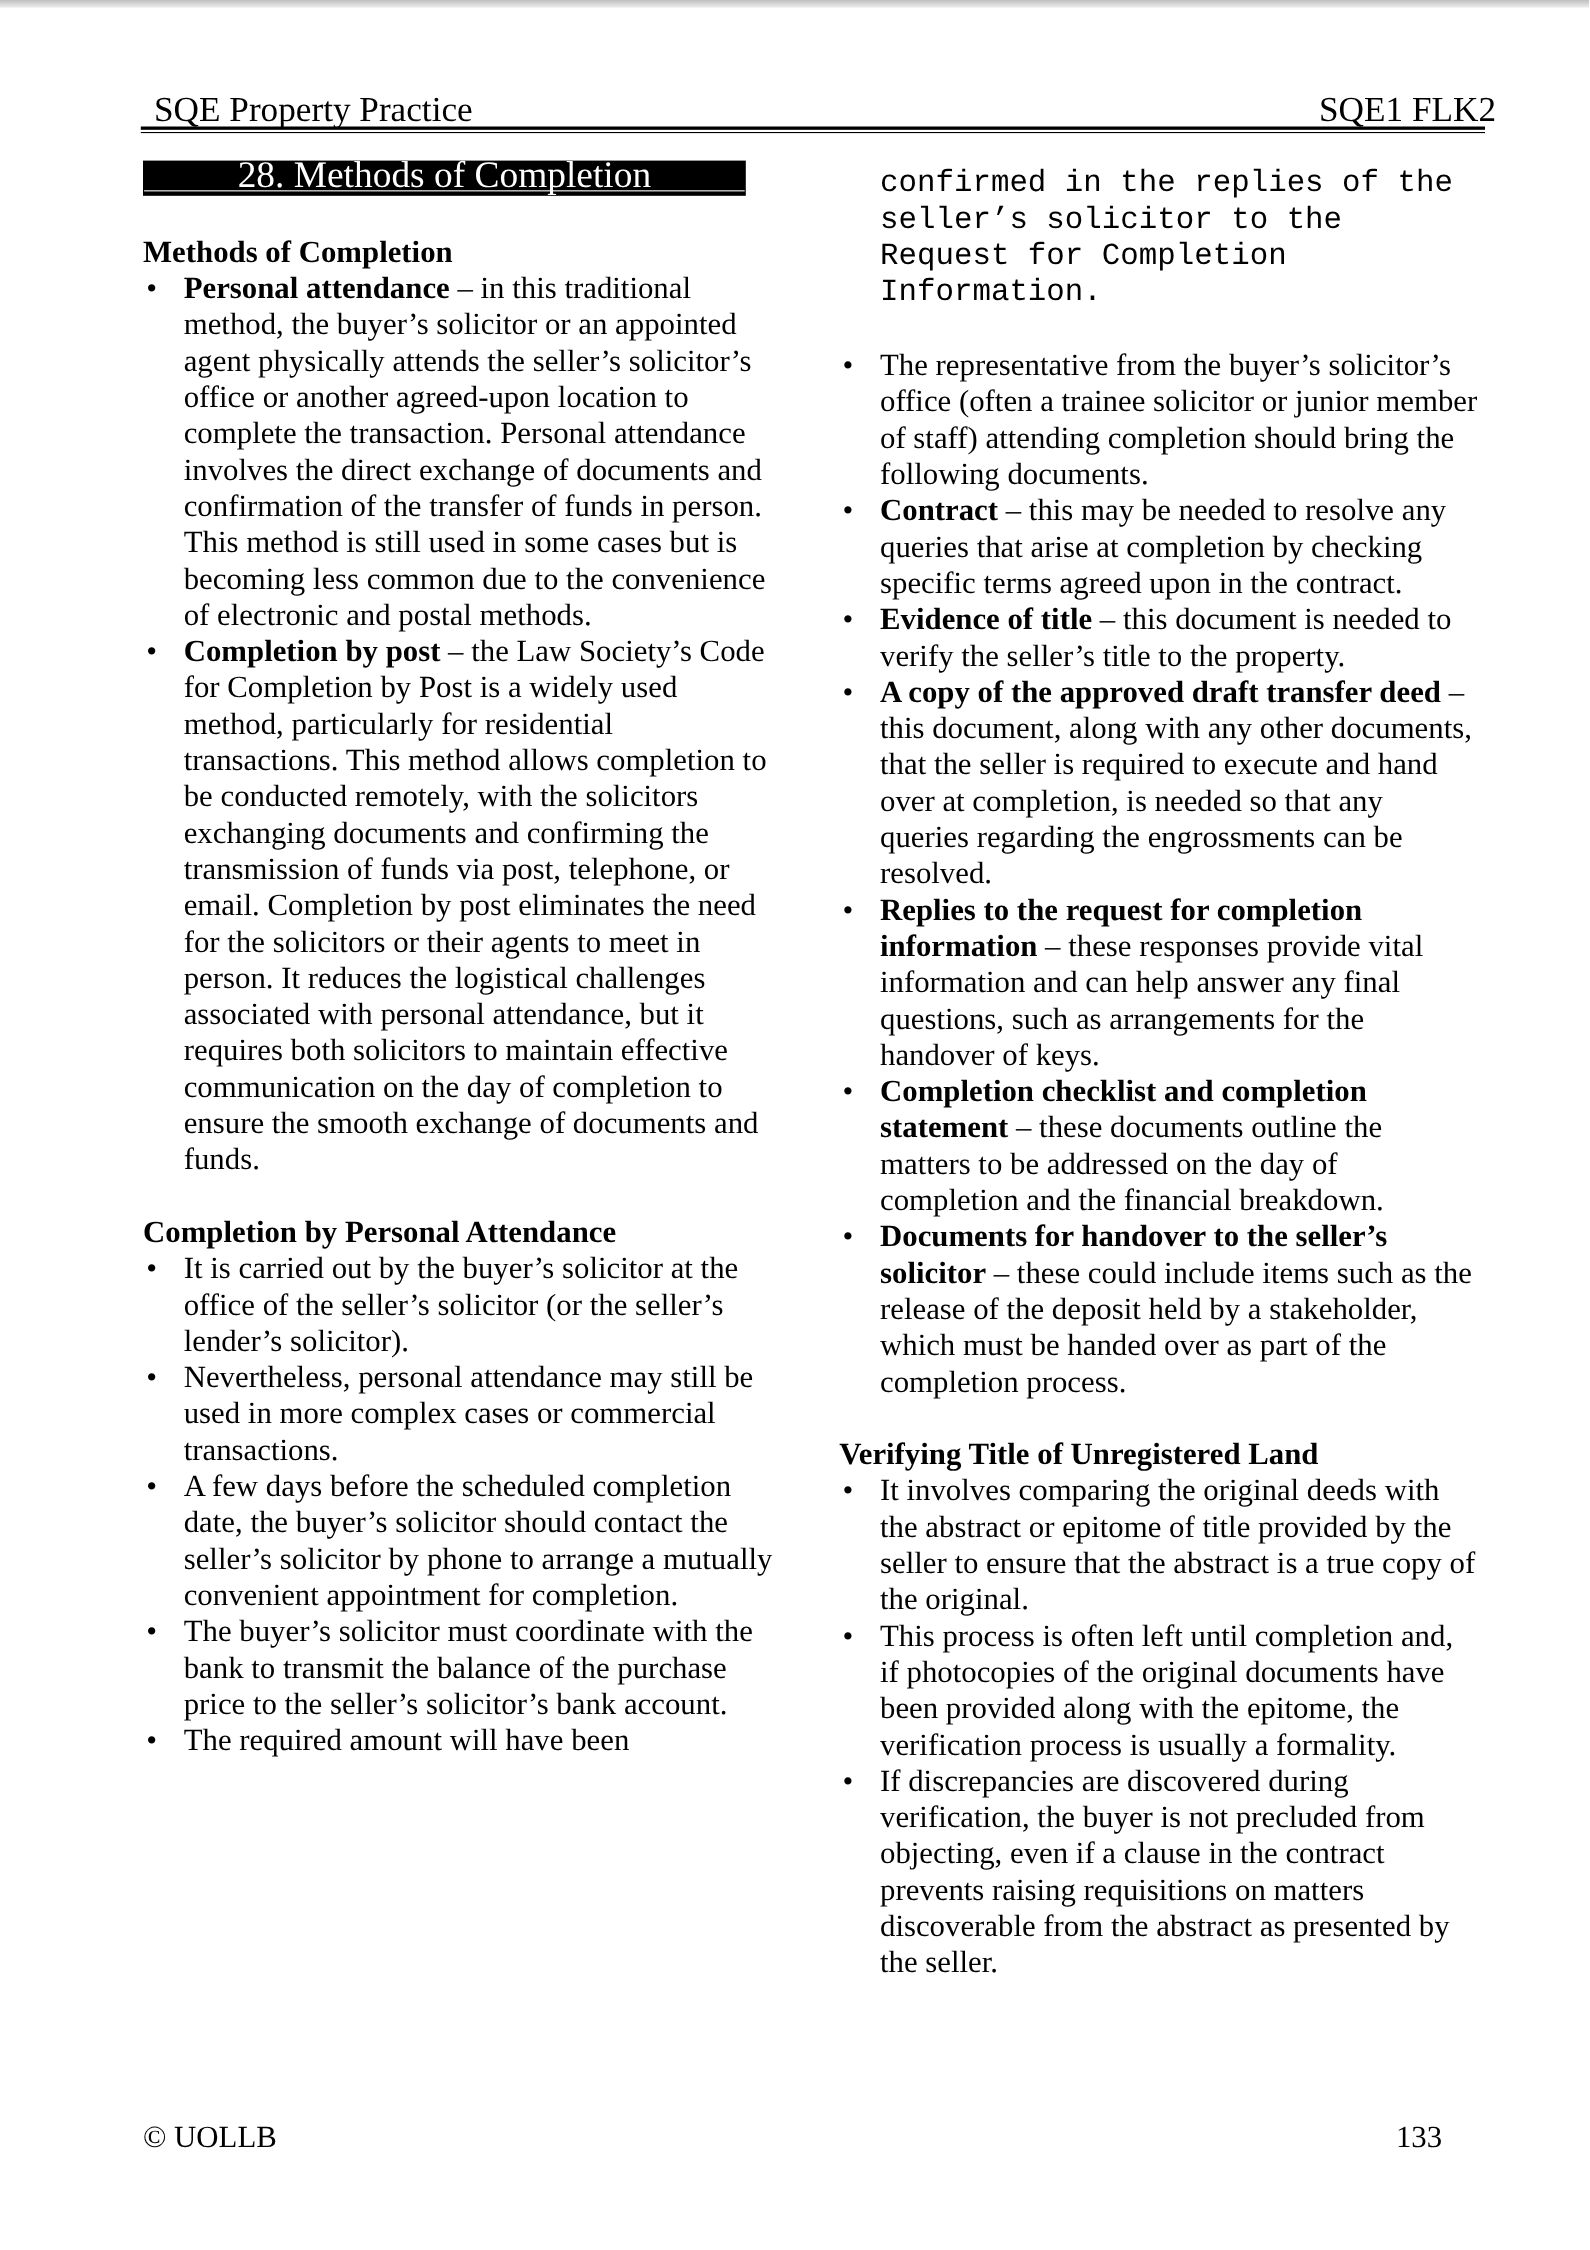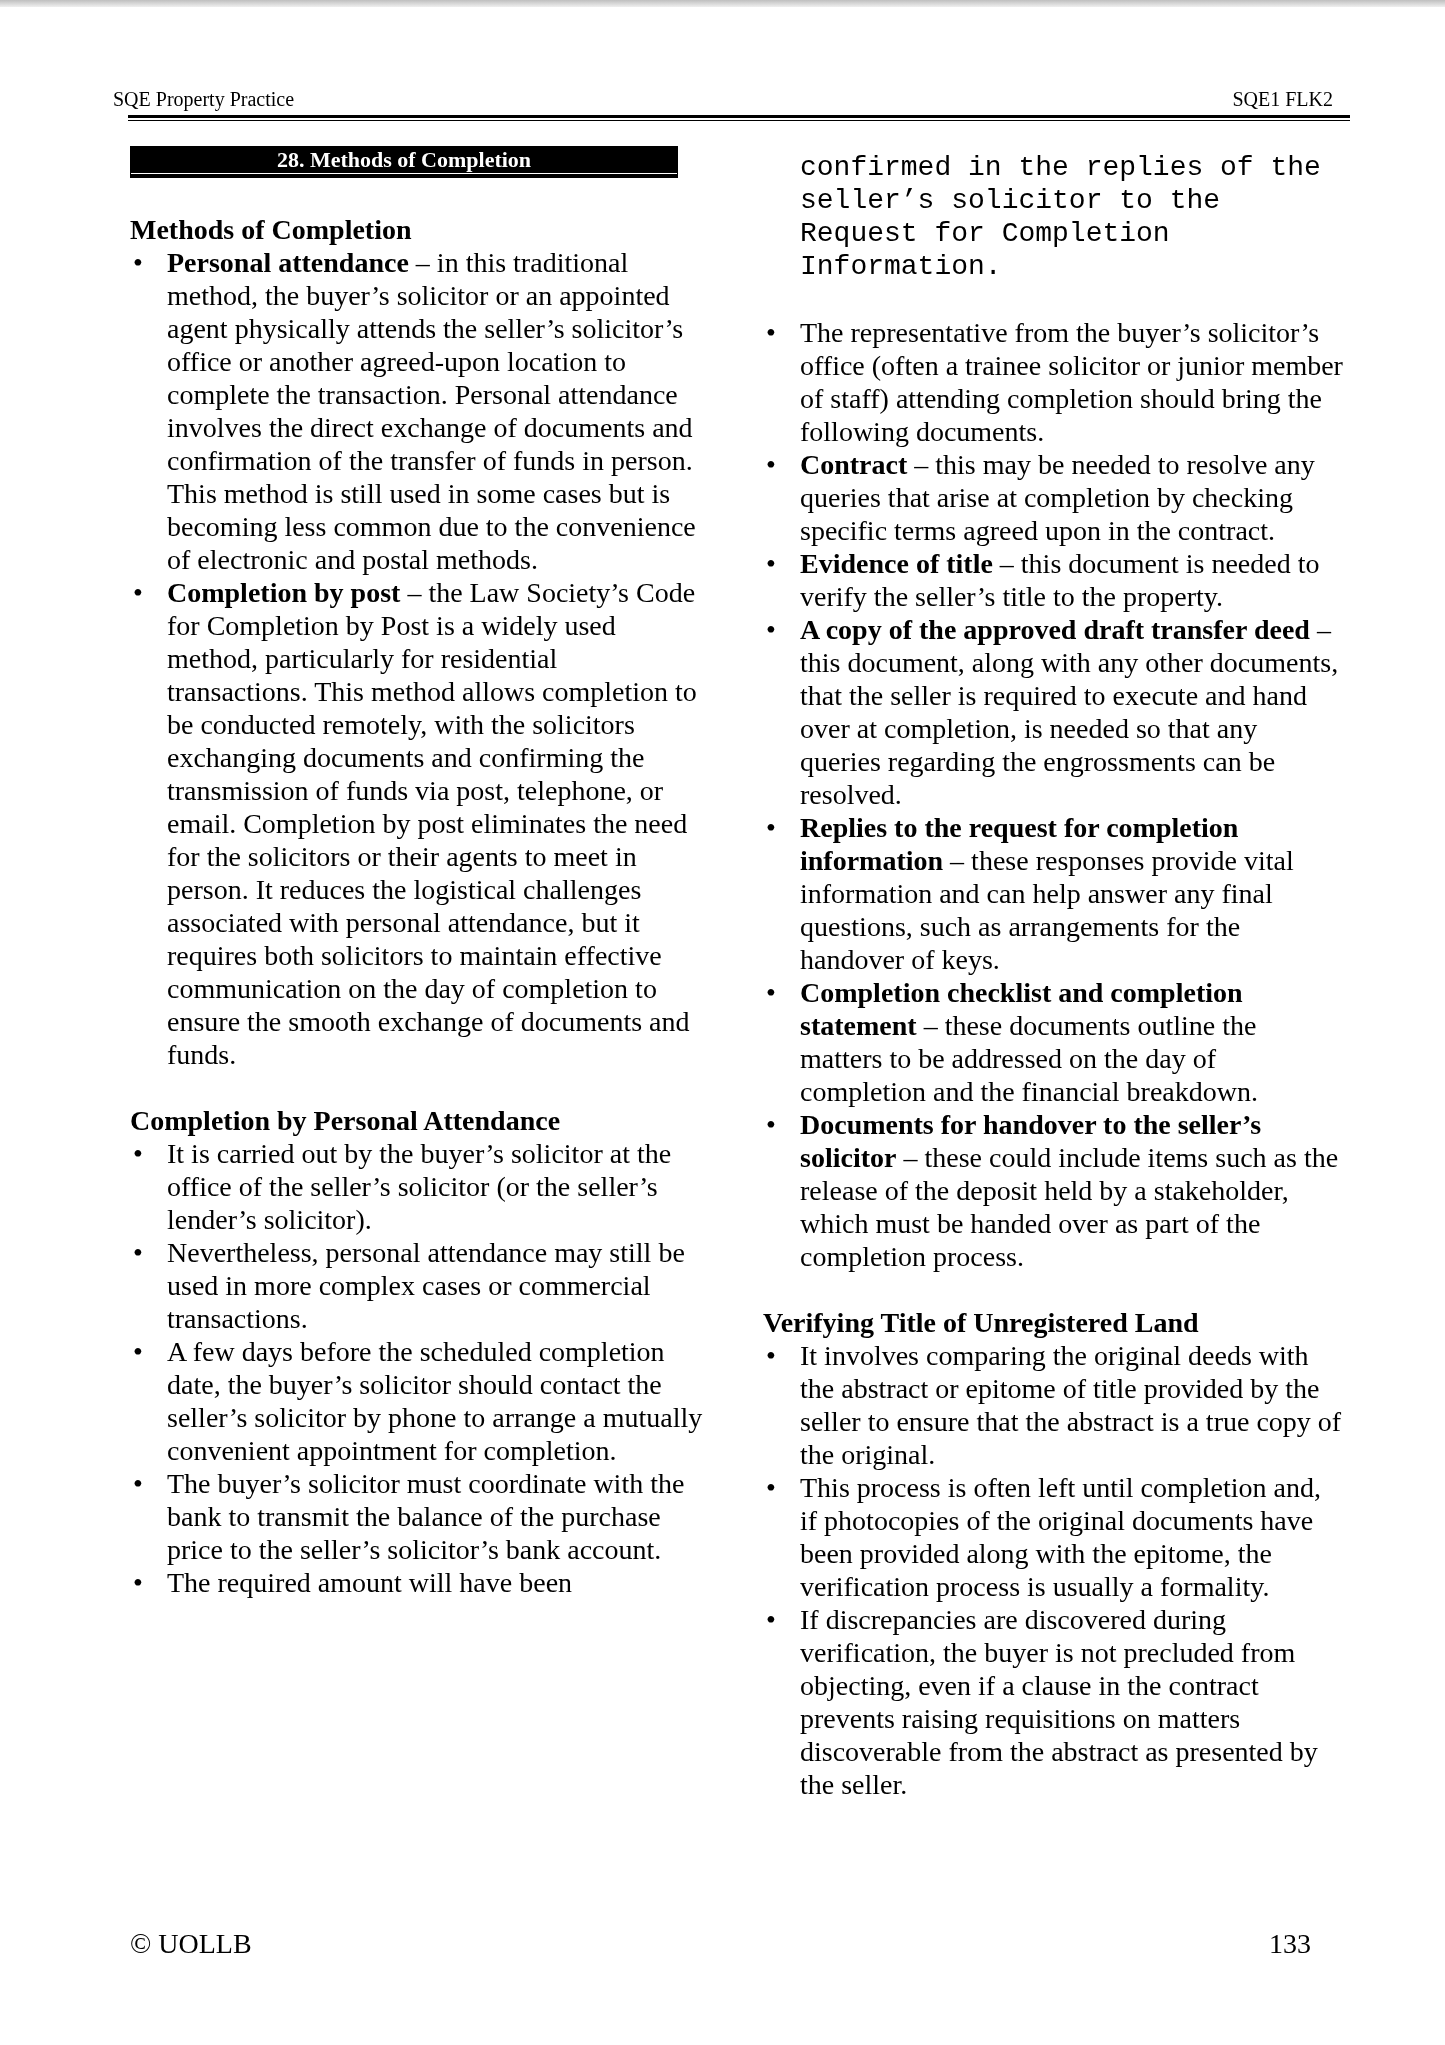--- a/index.html
+++ b/index.html
@@ -11,39 +11,39 @@
     color:#000000;
     font-family:"Liberation Serif","DejaVu Serif",serif;
     overflow:hidden;
   }
   .page-top-edge {
     position:absolute; top:0; left:0; width:100%; height:7px;
     background:linear-gradient(#bfbfbf, #efefef);
   }
   
   .header {
-    position:absolute; left:113px; top:84px; width:1220px;
+    position:absolute; left:140px; top:84px; width:1220px;
     display:flex; justify-content:space-between;
-    font-size:20px; line-height:30px;text-align:center;
+    font-size:32px; line-height:30px;text-align:center;
   }
   .header-rule { position:absolute; left:128px; top:115px; width:1222px; }
   .rule-thick { height:3px; background:#000; }
   .rule-thin  { height:1px; background:#000; margin-top:2px; }
   
   .banner {
     position:absolute; left:130px; top:146px; width:548px; height:32px;
     background:#000000;
     display:flex; align-items:center; justify-content:center;
   }
   .banner::after {
     content:""; position:absolute; left:1px; right:1px; bottom:4px;
     height:1px; background:#ffffff;
   }
   .banner-title {
-    color:#ffffff; font-weight:bold; font-size:22px; line-height:26px;
+    color:#ffffff; font-weight:normal; font-size:34px; line-height:26px;
     padding-bottom:4px;
   }
   
   .col {
     position:absolute; font-size:28px; line-height:33px;
     text-align:left; letter-spacing:0;
   }
   .col-left  { left:130px; top:213px; width:574px; }
   .col-right { left:763px; top:151px; width:580px; }
   .doc-heading {

